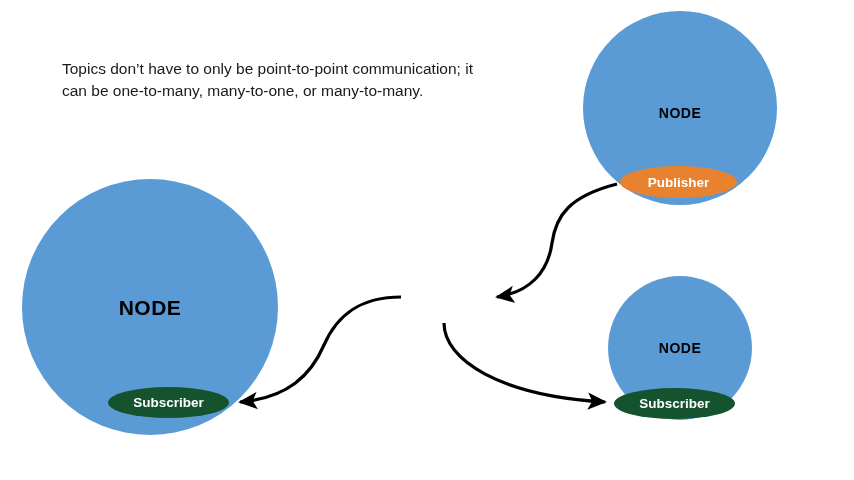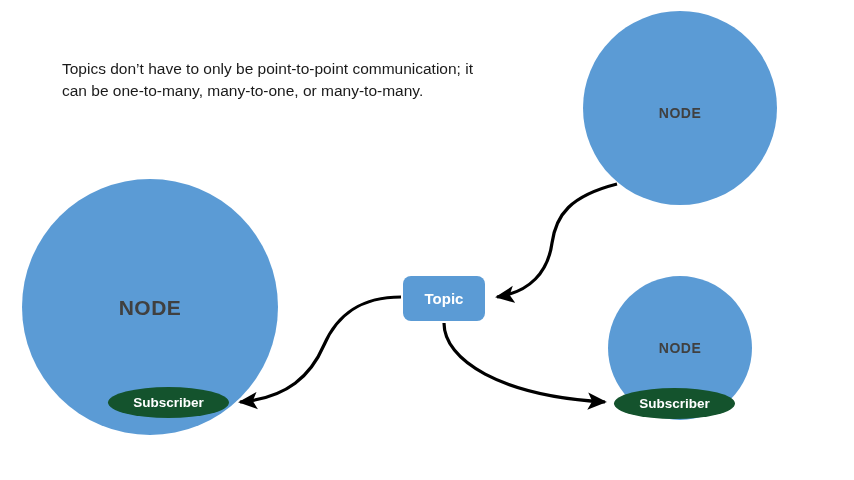--- a/index.html
+++ b/index.html
@@ -29,21 +29,21 @@
   }
   .node {
     position: absolute;
     border-radius: 50%;
     background: #5B9BD5;
   }
   .node-label {
     position: absolute;
     width: 100%;
     text-align: center;
-    color: #404040;
+    color: #000000;
     font-weight: bold;
     letter-spacing: 0.5px;
     font-family: "Liberation Sans", sans-serif;
   }
   .ellipse {
     position: absolute;
     border-radius: 50%;
     display: flex;
     align-items: center;
     justify-content: center;
@@ -80,32 +80,32 @@
 </head>
 <body>
 
 <div id="canvas">
 
   <div class="caption">Topics don’t have to only be point-to-point communication; it can be one-to-many, many-to-one, or many-to-many.</div>
 
   <div class="node" style="left:583px; top:11px; width:194px; height:194px;">
     <div class="node-label" style="top:94px; font-size:14px;">NODE</div>
   </div>
+  <div class="ellipse ellipse-publisher" style="left:620px; top:166px; width:117px; height:32px;">Publisher</div>
 
   <div class="node" style="left:608px; top:276px; width:144px; height:144px;">
     <div class="node-label" style="top:64px; font-size:14px;">NODE</div>
   </div>
   <div class="ellipse ellipse-subscriber" style="left:614px; top:388px; width:121px; height:31px;">Subscriber</div>
 
   <div class="node" style="left:22px; top:179px; width:256px; height:256px;">
     <div class="node-label" style="top:117px; font-size:21px;">NODE</div>
   </div>
   <div class="ellipse ellipse-subscriber" style="left:108px; top:387px; width:121px; height:31px;">Subscriber</div>
 
-  <div class="topic-box" style="left:403px; top:276px; width:82px; height:45px;">Topic</div>
 
   <svg class="connectors" viewBox="0 0 854 480">
     <defs>
       <marker id="arrow" markerWidth="7" markerHeight="7" refX="5.4" refY="3" orient="auto" markerUnits="strokeWidth">
         <path d="M0,0.3 L6,3 L0,5.7 L1.4,3 Z" fill="#000000"></path>
       </marker>
     </defs>
 
     <path class="conn" marker-end="url(#arrow)" d="M 617,184 C 570,196 556,215 552,243 C 548,272 530,292 497,297"></path>
 

